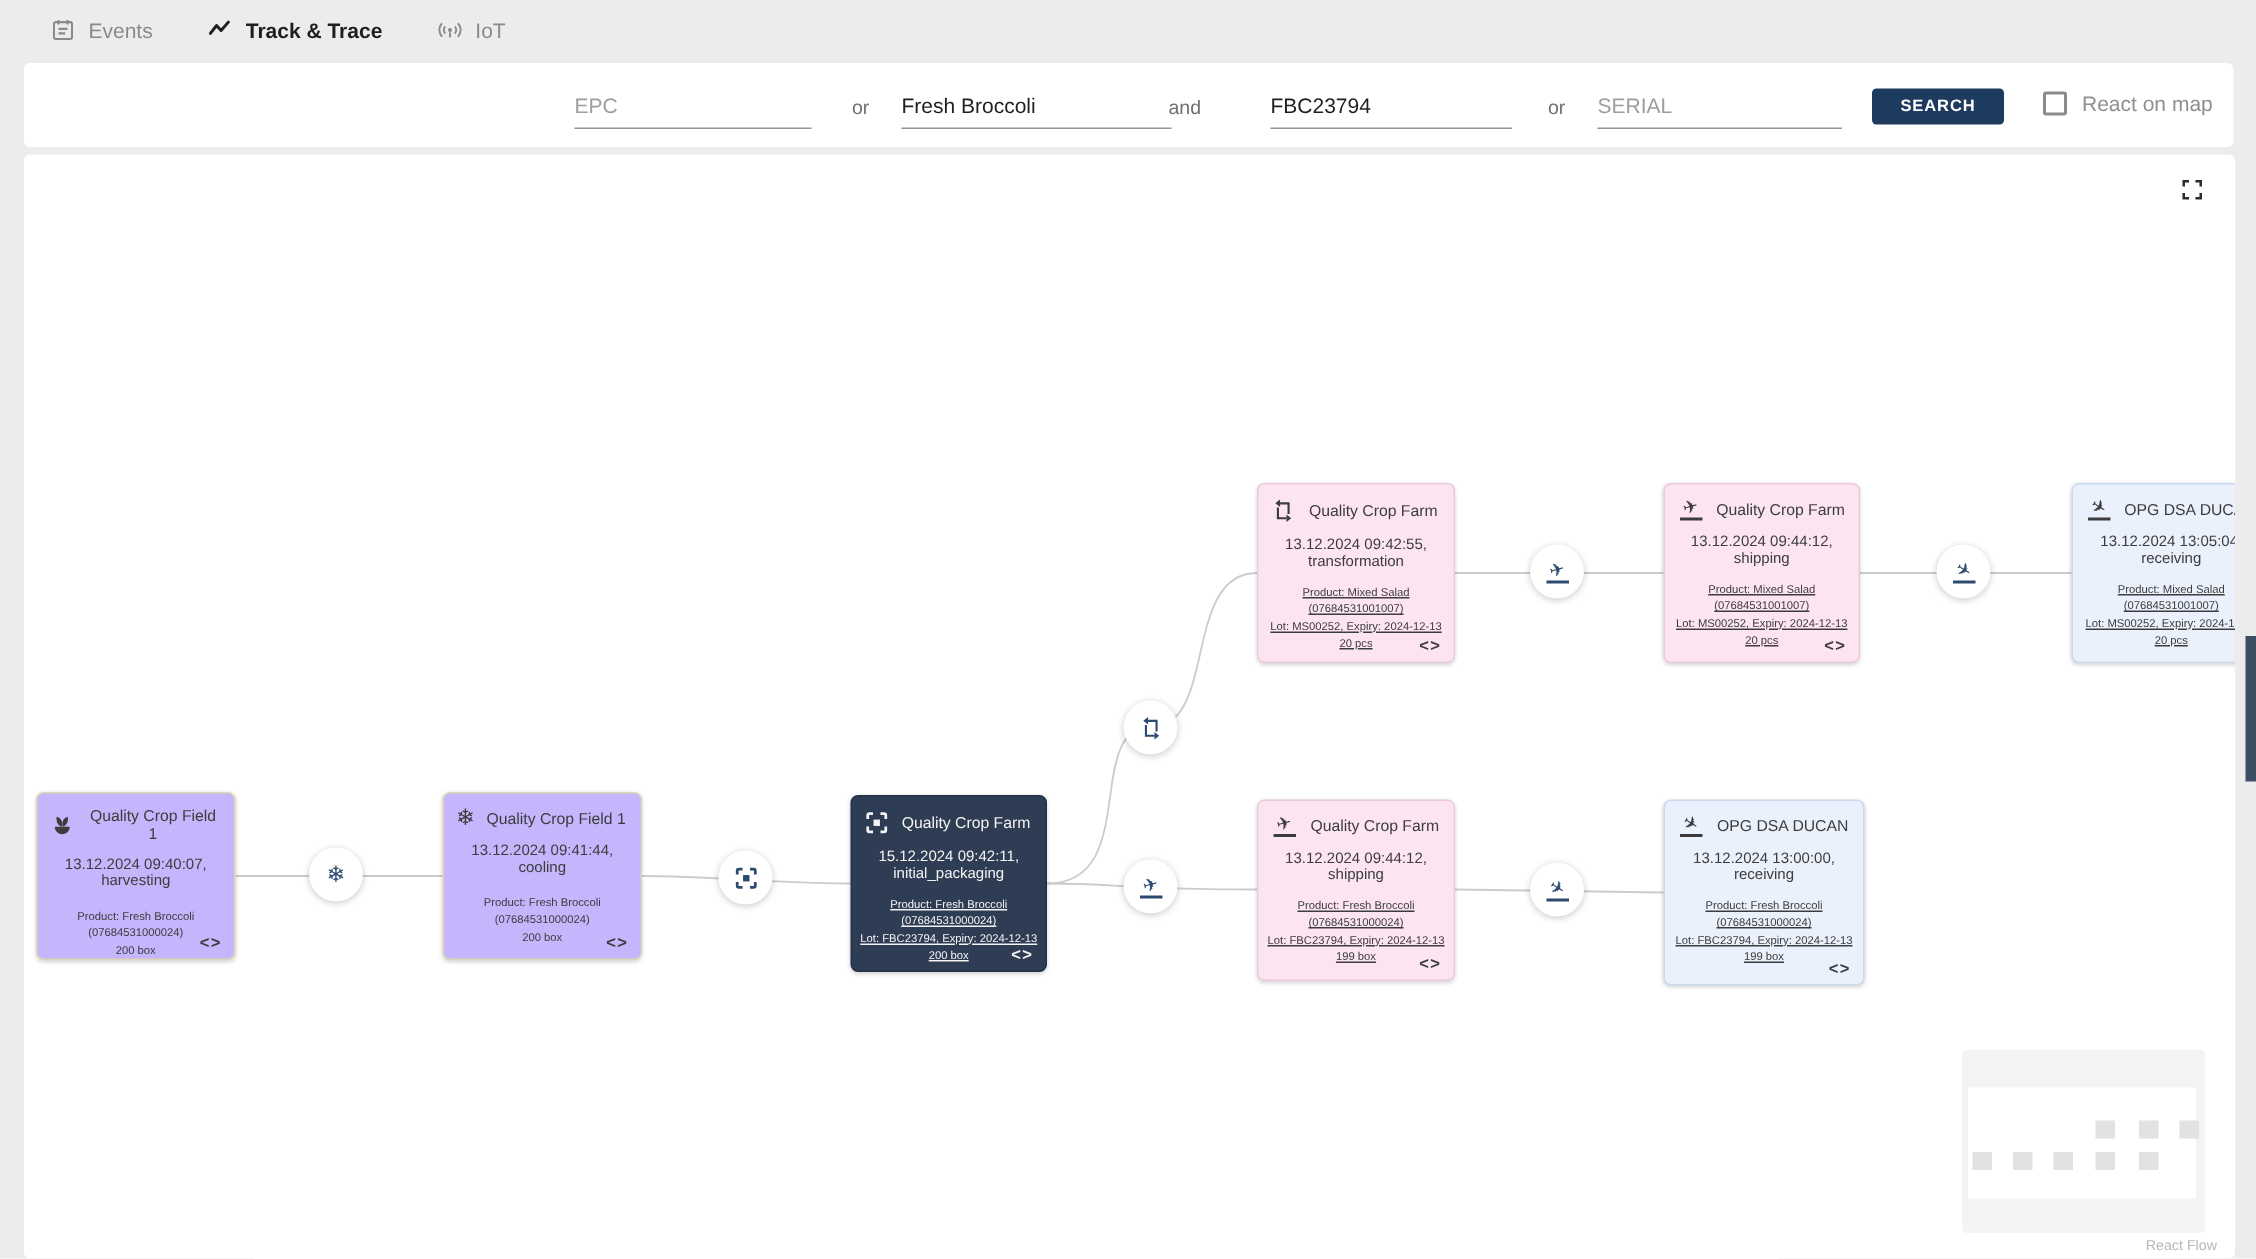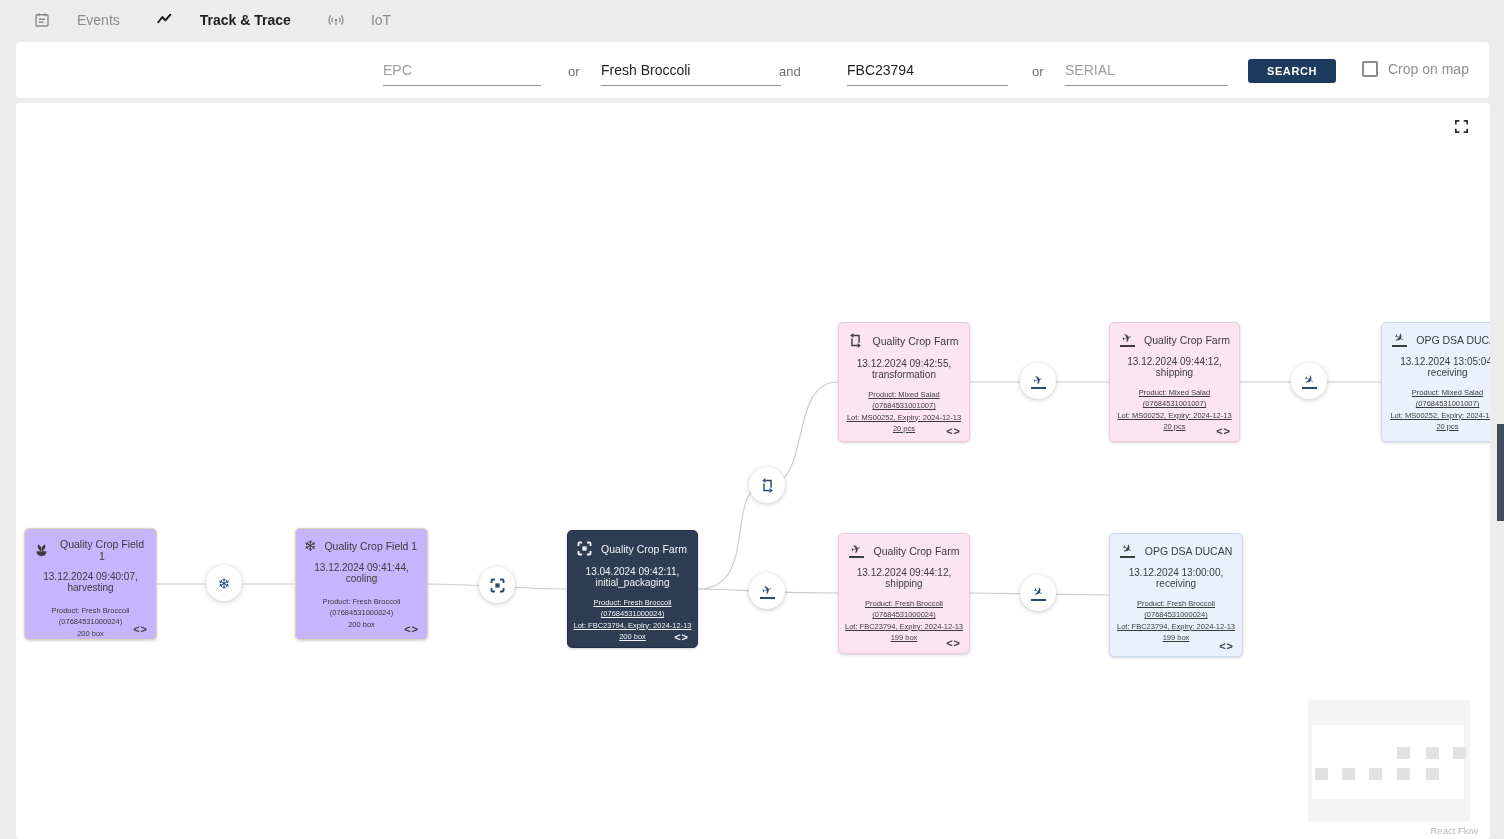--- a/index.html
+++ b/index.html
@@ -5,21 +5,21 @@
   * { margin:0; padding:0; box-sizing:border-box; }
   html,body { width:1504px; height:839px; }
   body {
     position:relative; overflow:hidden;
     background:#ececec;
     font-family:"Liberation Sans", sans-serif;
     color:#333;
   }
   
   .topnav{position:absolute;top:0;left:0;right:0;height:40px;display:flex;align-items:center;padding-left:33px;gap:36px;}
-  .tab{display:flex;align-items:center;gap:26px;font-size:14px;color:#8a8a8a;cursor:pointer;justify-content:flex-end;}
+  .tab{display:flex;align-items:center;gap:8px;font-size:14px;color:#8a8a8a;cursor:pointer;justify-content:flex-end;}
   .tab svg{width:18px;height:18px;}
   .tab.active{color:#1e1e1e;font-weight:bold;}
   
   .search-panel{position:absolute;left:16px;right:15px;top:42px;height:56px;background:#fff;border-radius:4px;}
   .fld{position:absolute;top:14px;}
   .fld input{border:none;border-bottom:1px solid #949494;font-size:14px;padding:6px 0 7px;outline:none;background:transparent;color:#1f1f1f;width:100%;font-family:inherit;}
   .fld input::placeholder{color:#9e9e9e;}
   .lbl{position:absolute;top:22px;font-size:13px;color:#6f6f6f;}
   .search-btn{position:absolute;left:1232px;top:17px;width:88px;height:24px;background:#1d3a5f;color:#fff;font-size:11px;font-weight:bold;letter-spacing:.6px;border:none;border-radius:3px;cursor:pointer;font-family:inherit;}
   .chk{position:absolute;left:1346px;top:19px;display:flex;align-items:center;gap:10px;color:#8f8f8f;font-size:14px;cursor:pointer;}
@@ -99,21 +99,21 @@
   <div class="fld" style="left:831px;width:161px;">
     <input type="text" value="FBC23794" style="">
   </div>
   <span class="lbl" style="left:1016px;">or</span>
   <div class="fld" style="left:1049px;width:163px;">
     <input type="text" placeholder="SERIAL" style="">
   </div>
   <button class="search-btn">SEARCH</button>
   <div class="chk">
     <span class="box"></span>
-    <span>Crop on map</span>
+    <span>React on map</span>
   </div>
 </section>
 
 <main class="canvas">
   <svg class="edges" id="edge-layer">
       <path d="M141,481 L279,481"></path>
       <path d="M411,481 C460,481 505,486 551,486"></path>
       <path d="M682,486 C745,486 706,382 751,382 C796,382 772,279 822,279"></path>
       <path d="M682,486 C730,486 735,490 822,490"></path>
       <path d="M954,279 L1093,279"></path>
@@ -157,21 +157,21 @@
       <span class="ncode">&lt;&gt;</span>
     </div>
     <div class="node dark l4" style="left: 551px; top: 427px; width: 131px; height: 118px;">
       <div class="nh">
         <svg class="nic" viewBox="0 0 24 24" fill="none" stroke="currentColor" stroke-width="2.6">
           <path d="M8.5 3.5H5A1.5 1.5 0 0 0 3.5 5v3.5M15.5 3.5H19A1.5 1.5 0 0 1 20.5 5v3.5M20.5 15.5V19a1.5 1.5 0 0 1-1.5 1.5h-3.5M3.5 15.5V19A1.5 1.5 0 0 0 5 20.5h3.5"></path>
           <rect x="9" y="9" width="6" height="6" fill="currentColor" stroke="none"></rect>
         </svg>
         <span class="nt">Quality Crop Farm</span>
       </div>
-      <div class="nd">13.04.2024 09:42:11, initial_packaging</div>
+      <div class="nd">15.12.2024 09:42:11, initial_packaging</div>
       <div class="nb">
         <div class="nl">Product: Fresh Broccoli</div>
         <div class="nl">(07684531000024)</div>
         <div class="nl">Lot: FBC23794, Expiry: 2024-12-13</div>
         <div class="nl">200 box</div>
       </div>
       <span class="ncode">&lt;&gt;</span>
     </div>
     <div class="node pink l4" style="left: 822px; top: 219px; width: 132px; height: 120px;">
       <div class="nh">

